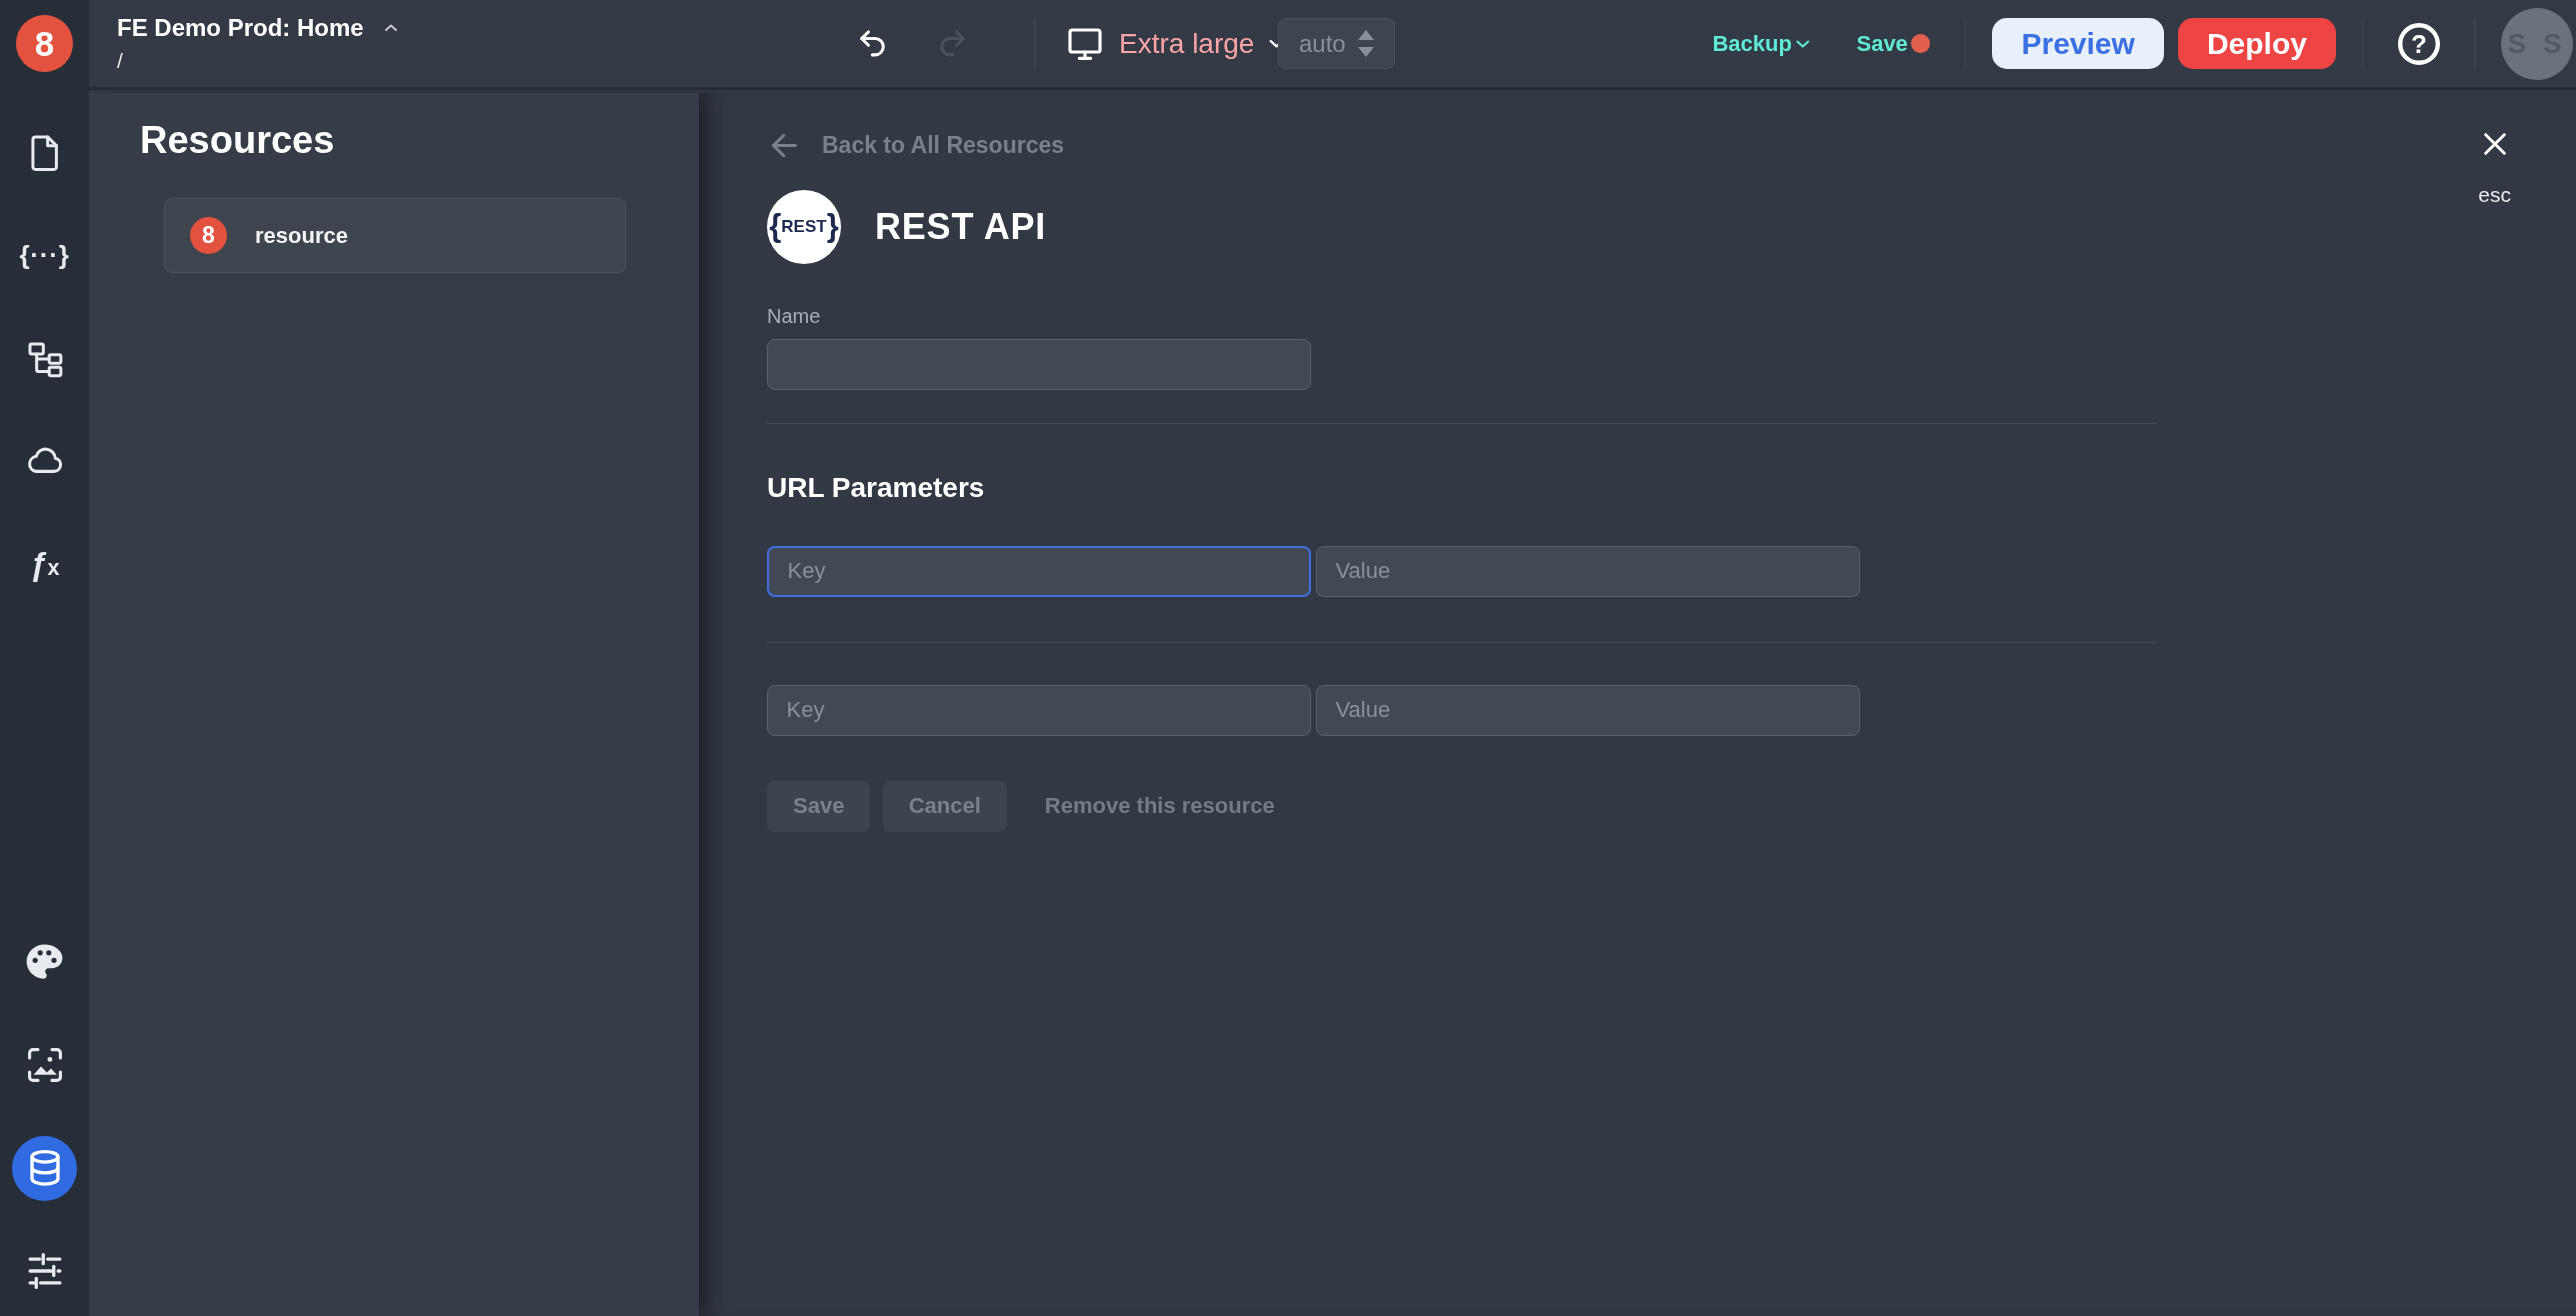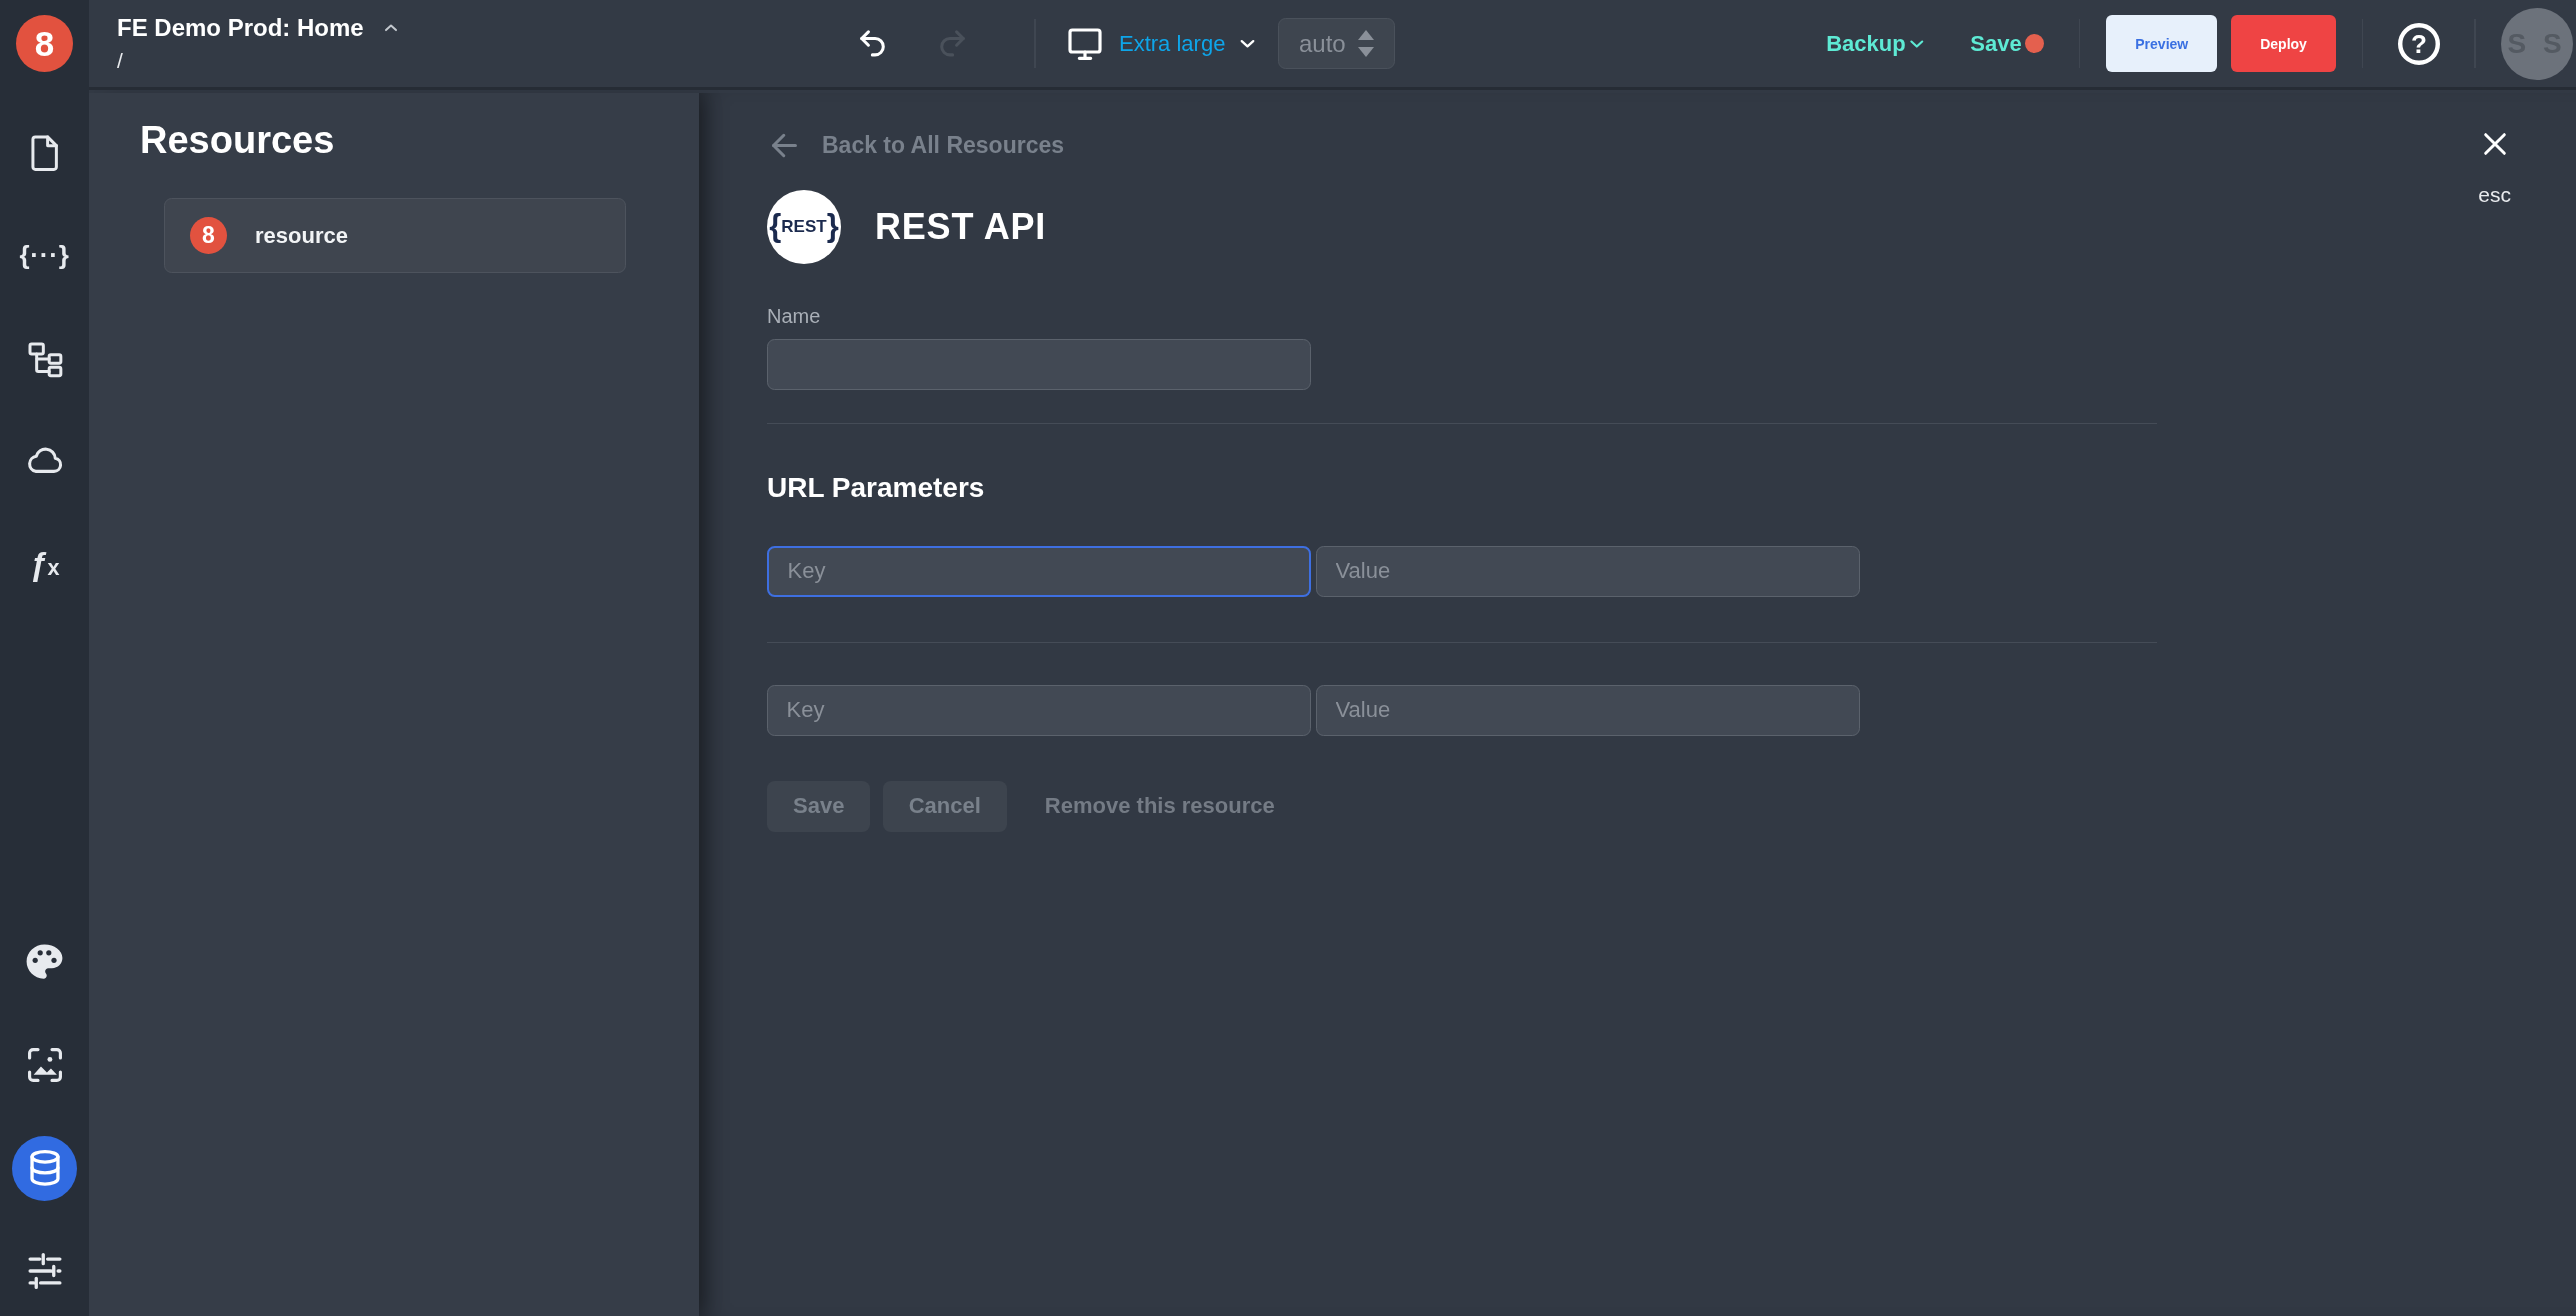--- a/index.html
+++ b/index.html
@@ -47,36 +47,36 @@
   .tb-title-row { display:flex; align-items:center; gap:17px; }
   .tb-title { font-size:24px; font-weight:bold; color:#FFFFFF; }
   .tb-caret { color:#C3C8CE; }
   .tb-path { font-size:21px; color:#E9EBEE; margin-top:6.2px; }
 
   .tb-abs { position:absolute; top:0; height:87px; display:flex; align-items:center; }
   .icon-btn { background:none; border:none; cursor:pointer; color:#fff; padding:0; }
   .icon-btn.disabled { color:#4A515B; cursor:default; }
   .tb-vsep { width:1.5px; height:49px; background:#3F4651; }
 
-  .device-label { font-size:22px; color:#0ea5e9; margin:0 10.8px 0 14px; }
+  .device-label { font-size:28px; color:#fca5a5; margin:0 10.8px 0 14px; }
   .stepper {
     width:117px; height:51px; background:#3E454F; border:1.5px solid #4A515B;
     border-radius:7.7px; display:flex; align-items:center; justify-content:center; gap:12.3px;
     color:#8A9099;
   }
   .stepper-value { font-size:24px; }
   .stepper-arrows { display:flex; flex-direction:column; gap:7.7px; }
   .tri-up { width:0; height:0; border-left:8.5px solid transparent; border-right:8.5px solid transparent; border-bottom:10.8px solid #8A9099; }
   .tri-down { width:0; height:0; border-left:8.5px solid transparent; border-right:8.5px solid transparent; border-top:10.8px solid #8A9099; }
 
   .tb-right { margin-left:auto; display:flex; align-items:center; margin-right:7.7px; }
   .tb-textbtn { display:flex; align-items:center; gap:0; background:none; border:none; cursor:pointer; color:#5eead4; font-size:22px; font-weight:bold; font-family:inherit; }
   .save-dot { width:19px; height:19px; border-radius:50%; background:#E4604E; margin-left:3.1px; }
   .btn {
-    height:57px; border:none; border-radius:6px; font-size:14px; font-weight:bold;
+    height:51px; border:none; border-radius:15px; font-size:30px; font-weight:bold;
     font-family:inherit; cursor:pointer; padding:0 29px;
   }
   .btn-preview { background:#E7F0FB; color:#3A70E2; }
   .btn-deploy { background:#ef4444; color:#FFFFFF; }
   .help-btn { color:#fff; }
   .avatar {
     width:72px; height:72px; border-radius:50%; background:#6C727B;
     display:flex; align-items:center; justify-content:center;
     font-size:28px; font-weight:bold; color:#545A62; letter-spacing:4.6px; cursor:pointer;
     margin-right:-4.6px;

